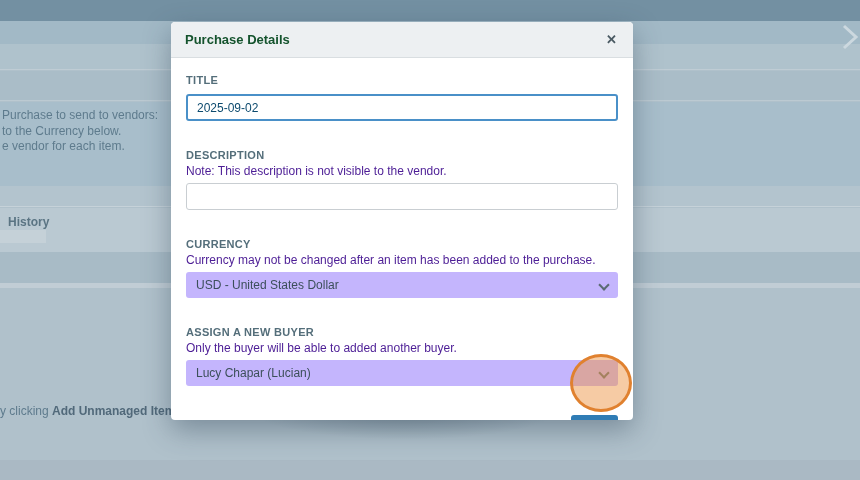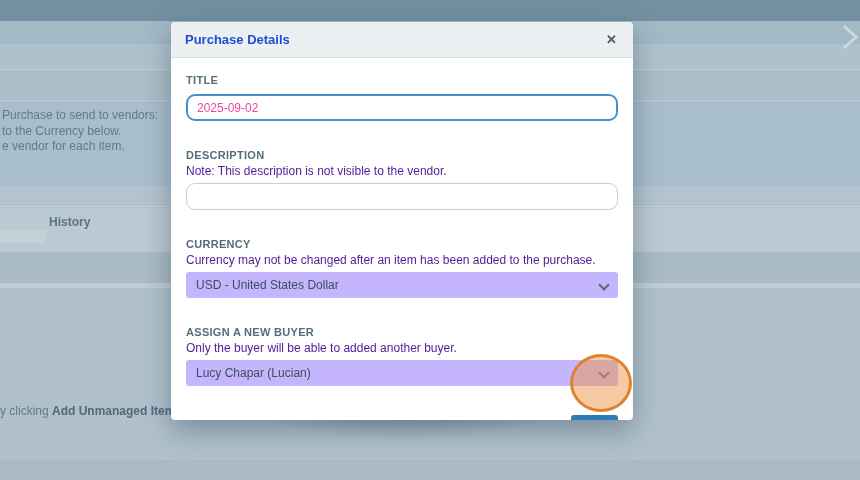--- a/index.html
+++ b/index.html
@@ -17,47 +17,47 @@
   .bg-row1     { top:71px;height:30px;  background:#aabdc8; border-bottom:1px solid #bccad2; }
   .bg-panel    { top:102px;height:84px; background:#a8becb; }
   .bg-row2     { top:186px;height:21px; background:#b3c4ce; border-bottom:1px solid #c6d2d9; }
   .bg-tabrow   { top:208px;height:44px; background:#bac9d2; }
   .bg-row3     { top:252px;height:31px; background:#a8bbc6; }
   .bg-divider  { top:283px;height:5px;  background:#c1cdd5; }
   .bg-main     { top:288px;height:172px;background:#b0c1cb; }
   .bg-footerbar{ top:460px;height:20px; background:#aab9c4; }
 
   .bg-info { position:absolute; top:108px; left:2px; color:#5e7b8d; font-size:12px; line-height:15.5px; }
-  .bg-tab-label { position:absolute; top:215px; left:8px; color:#5a7483; font-size:12px; font-weight:bold;margin-left:41px; }
+  .bg-tab-label { position:absolute; top:215px; left:8px; color:#5a7483; font-size:12px; font-weight:bold; }
   .bg-active-tab { position:absolute; top:230px; left:0; width:46px; height:13px; background:#c5d1d8; }
   .bg-bottom-text { position:absolute; top:404px; left:0; color:#5e7b8d; font-size:12px; }
   .bg-bottom-text b { color:#51697a; }
   .bg-chevron { position:absolute; top:24px; left:838px; }
 
   .modal-shadow-under { position:absolute; top:410px; left:250px; width:310px; height:30px;
     background:radial-gradient(ellipse at center top, rgba(60,80,95,0.35), rgba(60,80,95,0) 70%); }
 
   
   .modal { position:absolute; left:171px; top:22px; width:462px; height:398px;
     background:#ffffff; border-radius:4px; box-shadow:0 10px 28px rgba(40,60,80,.4); overflow:hidden; }
   .modal-header { height:36px; background:#edf0f2; border-bottom:1px solid #d9dee1;
     display:flex; align-items:center; justify-content:space-between; padding:0 14px;
     border-radius:4px 4px 0 0; }
-  .modal-title { font-size:13px; font-weight:bold; color:#1d4ed8; }
+  .modal-title { font-size:13px; font-weight:bold; color:#14532d; }
   .modal-close { background:none; border:none; cursor:pointer; font-size:13px; font-weight:bold;
     color:#4a5a63; line-height:1; padding:2px; }
 
   .modal-body { padding:17px 15px 19px; }
   .form-group { margin-bottom:29px; }
   .form-label { display:block; font-size:11px; line-height:11px; font-weight:bold;
     color:#546e7a; letter-spacing:.3px; margin-bottom:8px; }
   .form-note { font-size:12px; line-height:13px; color:#4c1d95; margin:-4px 0 5px; }
 
-  .text-input { display:block; width:100%; height:27px; border:1px solid #c9ced2; border-radius:9px;
-    font-family:"Liberation Sans", sans-serif; font-size:12px; color:#ec4899; padding:0 10px;
+  .text-input { display:block; width:100%; height:27px; border:1px solid #c9ced2; border-radius:3px;
+    font-family:"Liberation Sans", sans-serif; font-size:12px; color:#0c4a6e; padding:0 10px;
     background:#fff; outline:none; }
   .text-input.focused { border:2px solid #4a90c8; padding:0 9px; }
 
   .select-box { display:flex; align-items:center; justify-content:space-between;
     width:100%; height:26px; background:#c4b5fd; border-radius:3px; padding:0 10px;
     font-size:12px; color:#3c4f5a; cursor:pointer; }
   .chev { width:8px; height:8px; flex:0 0 auto; position:relative; top:-2px; }
   .chev::before { content:""; position:absolute; left:0; top:2px; width:6px; height:6px;
     border-right:2px solid #5a6a72; border-bottom:2px solid #5a6a72; transform:rotate(45deg); }
 

